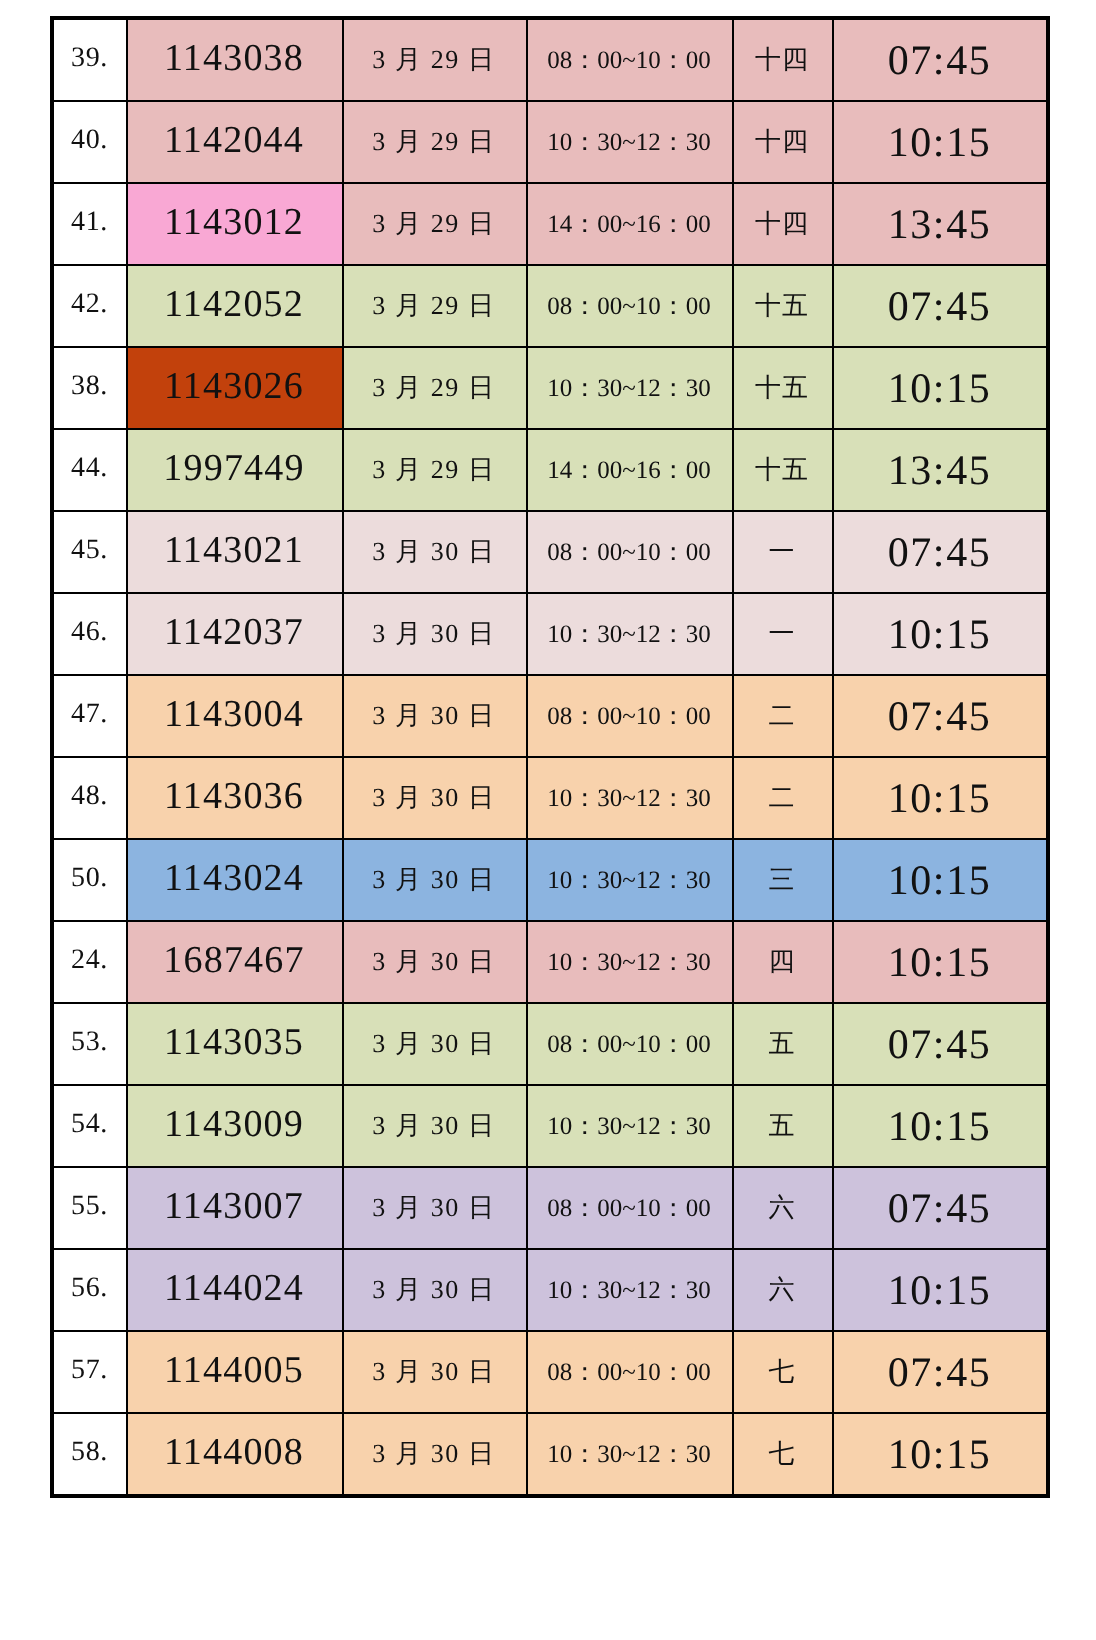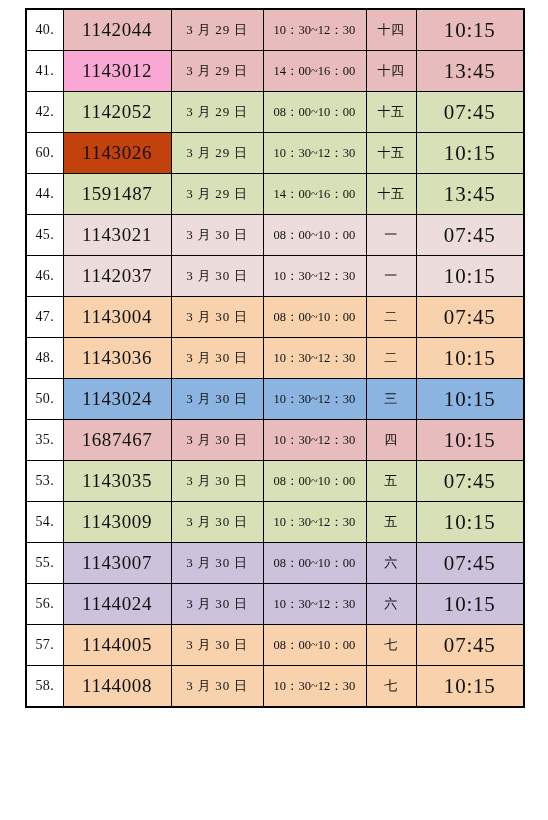--- a/index.html
+++ b/index.html
@@ -87,20 +87,28 @@
     <colgroup>
       <col class="c-index">
         <col class="c-code">
         <col class="c-date">
       <col class="c-range">
         <col class="c-lunar">
         <col class="c-arrive">
     </colgroup>
     <tbody id="schedule-body">
         <tr>
+          <td class="cell-index">39.</td>
+          <td class="cell-code" style="background: rgb(232, 188, 188);">1143038</td>
+          <td class="cell-date" style="background: rgb(232, 188, 188);">3 月 29 日</td>
+          <td class="cell-range" style="background: rgb(232, 188, 188);">08：00~10：00</td>
+          <td class="cell-lunar" style="background: rgb(232, 188, 188);">十四</td>
+          <td class="cell-arrive" style="background: rgb(232, 188, 188);">07:45</td>
+        </tr>
+        <tr>
           <td class="cell-index">40.</td>
           <td class="cell-code" style="background: rgb(232, 188, 188);">1142044</td>
           <td class="cell-date" style="background: rgb(232, 188, 188);">3 月 29 日</td>
           <td class="cell-range" style="background: rgb(232, 188, 188);">10：30~12：30</td>
           <td class="cell-lunar" style="background: rgb(232, 188, 188);">十四</td>
           <td class="cell-arrive" style="background: rgb(232, 188, 188);">10:15</td>
         </tr>
         <tr>
           <td class="cell-index">41.</td>
           <td class="cell-code" style="background: #f9a8d4;">1143012</td>
@@ -111,30 +119,30 @@
         </tr>
         <tr>
           <td class="cell-index">42.</td>
           <td class="cell-code" style="background: rgb(216, 224, 184);">1142052</td>
           <td class="cell-date" style="background: rgb(216, 224, 184);">3 月 29 日</td>
           <td class="cell-range" style="background: rgb(216, 224, 184);">08：00~10：00</td>
           <td class="cell-lunar" style="background: rgb(216, 224, 184);">十五</td>
           <td class="cell-arrive" style="background: rgb(216, 224, 184);">07:45</td>
         </tr>
         <tr>
-          <td class="cell-index">60.</td>
+          <td class="cell-index">38.</td>
           <td class="cell-code" style="background: #c2410c;">1143026</td>
           <td class="cell-date" style="background: rgb(216, 224, 184);">3 月 29 日</td>
           <td class="cell-range" style="background: rgb(216, 224, 184);">10：30~12：30</td>
           <td class="cell-lunar" style="background: rgb(216, 224, 184);">十五</td>
           <td class="cell-arrive" style="background: rgb(216, 224, 184);">10:15</td>
         </tr>
         <tr>
           <td class="cell-index">44.</td>
-          <td class="cell-code" style="background: rgb(216, 224, 184);">1591487</td>
+          <td class="cell-code" style="background: rgb(216, 224, 184);">1997449</td>
           <td class="cell-date" style="background: rgb(216, 224, 184);">3 月 29 日</td>
           <td class="cell-range" style="background: rgb(216, 224, 184);">14：00~16：00</td>
           <td class="cell-lunar" style="background: rgb(216, 224, 184);">十五</td>
           <td class="cell-arrive" style="background: rgb(216, 224, 184);">13:45</td>
         </tr>
         <tr>
           <td class="cell-index">45.</td>
           <td class="cell-code" style="background: rgb(236, 220, 220);">1143021</td>
           <td class="cell-date" style="background: rgb(236, 220, 220);">3 月 30 日</td>
           <td class="cell-range" style="background: rgb(236, 220, 220);">08：00~10：00</td>
@@ -167,21 +175,21 @@
         </tr>
         <tr>
           <td class="cell-index">50.</td>
           <td class="cell-code" style="background: rgb(140, 180, 224);">1143024</td>
           <td class="cell-date" style="background: rgb(140, 180, 224);">3 月 30 日</td>
           <td class="cell-range" style="background: rgb(140, 180, 224);">10：30~12：30</td>
           <td class="cell-lunar" style="background: rgb(140, 180, 224);">三</td>
           <td class="cell-arrive" style="background: rgb(140, 180, 224);">10:15</td>
         </tr>
         <tr>
-          <td class="cell-index">35.</td>
+          <td class="cell-index">24.</td>
           <td class="cell-code" style="background: rgb(232, 188, 188);">1687467</td>
           <td class="cell-date" style="background: rgb(232, 188, 188);">3 月 30 日</td>
           <td class="cell-range" style="background: rgb(232, 188, 188);">10：30~12：30</td>
           <td class="cell-lunar" style="background: rgb(232, 188, 188);">四</td>
           <td class="cell-arrive" style="background: rgb(232, 188, 188);">10:15</td>
         </tr>
         <tr>
           <td class="cell-index">53.</td>
           <td class="cell-code" style="background: rgb(216, 224, 184);">1143035</td>
           <td class="cell-date" style="background: rgb(216, 224, 184);">3 月 30 日</td>

